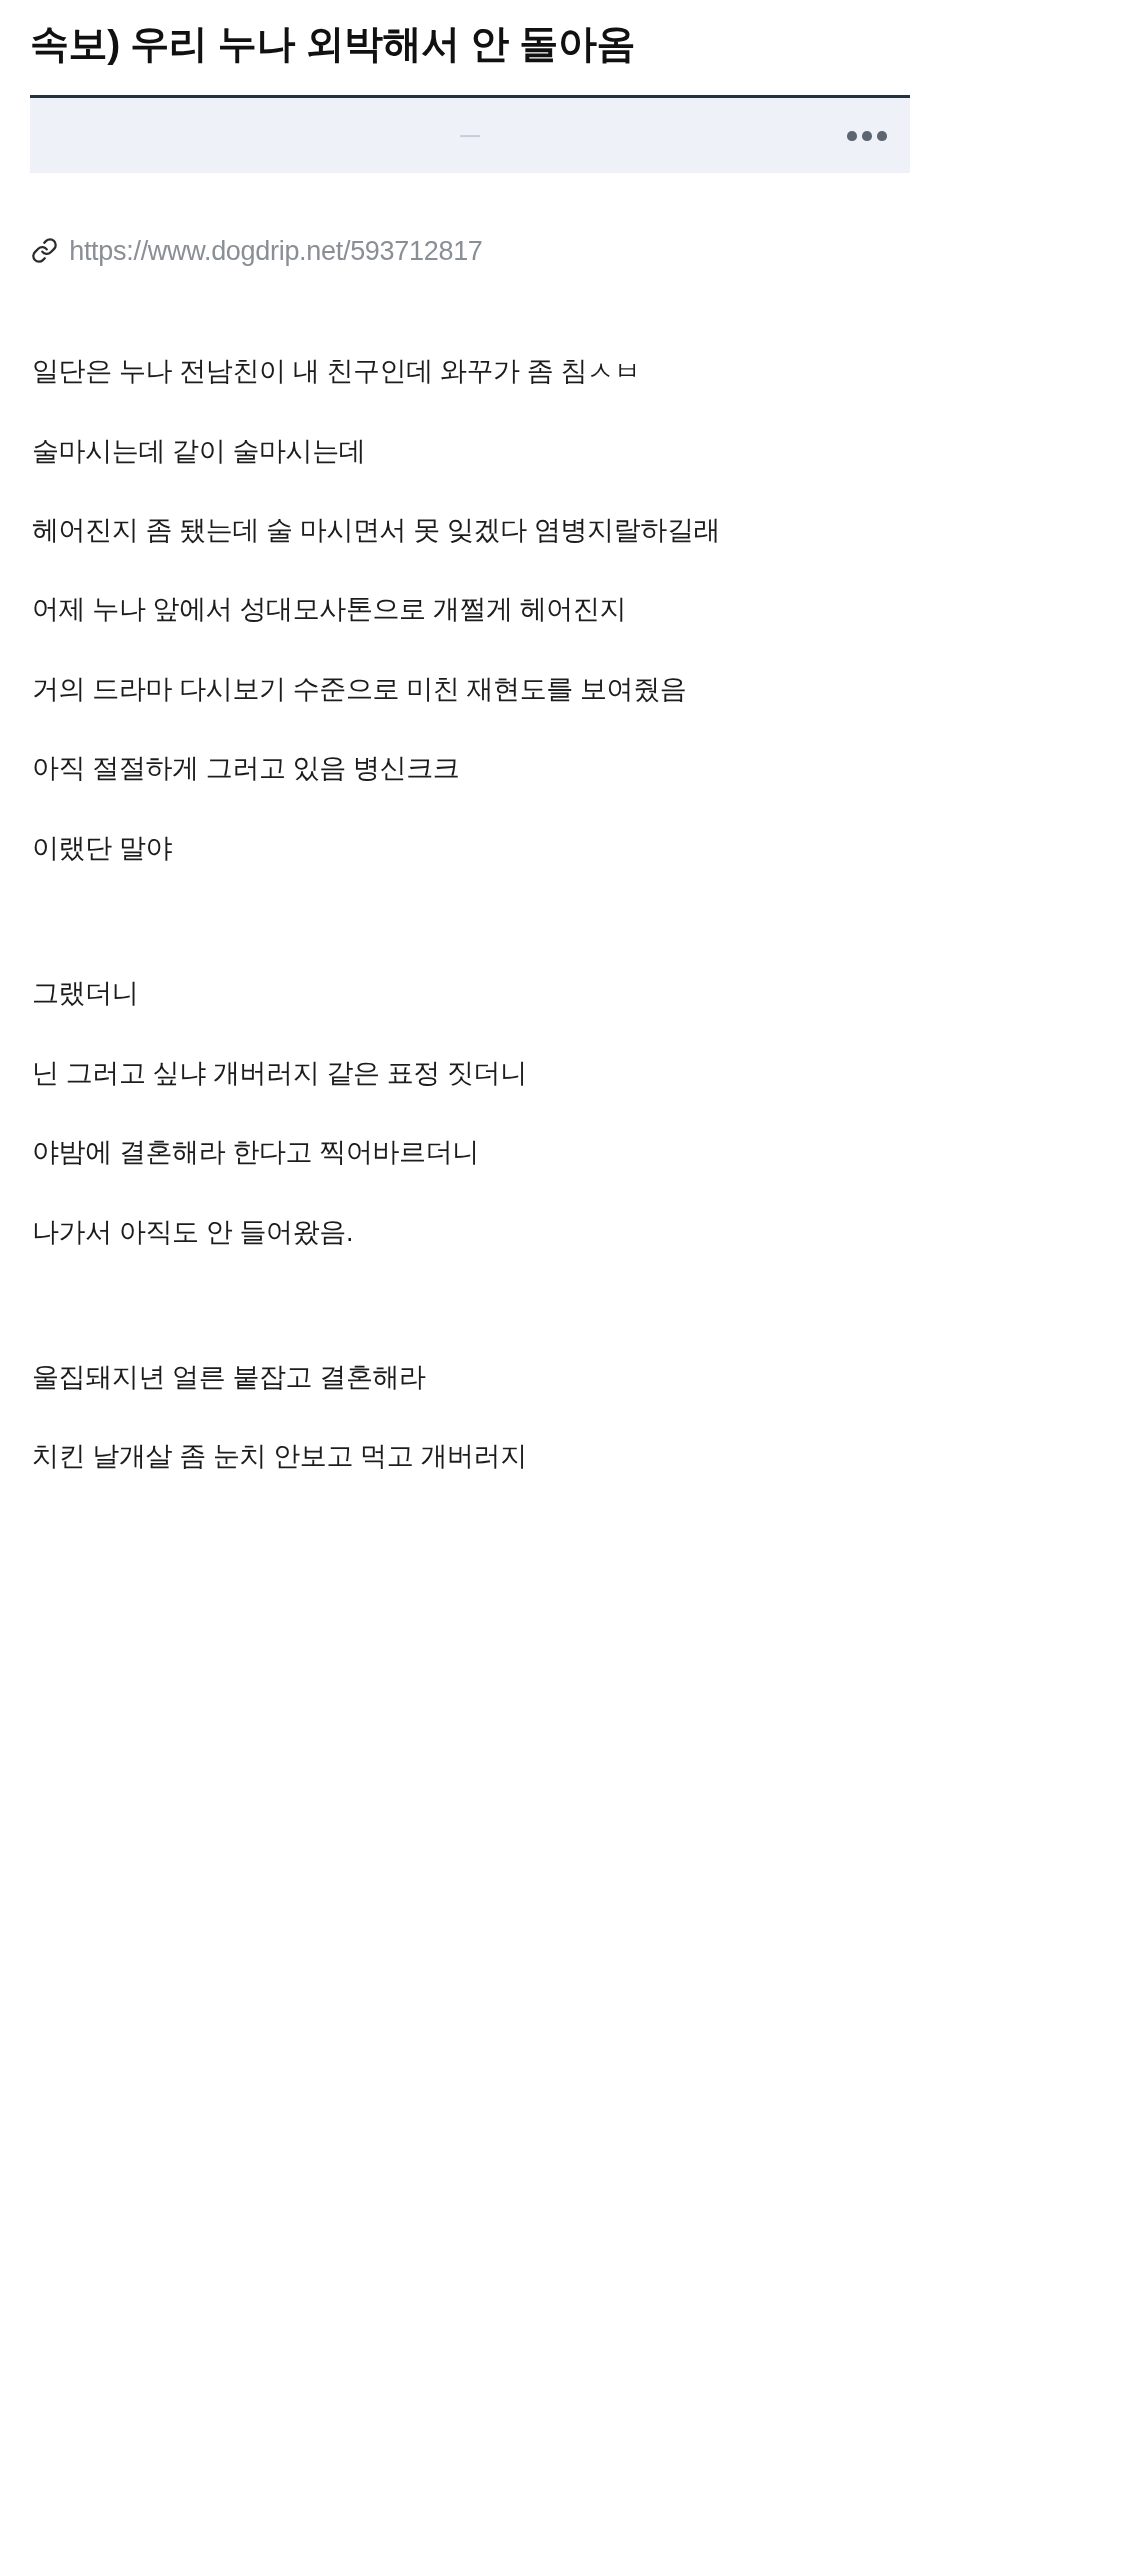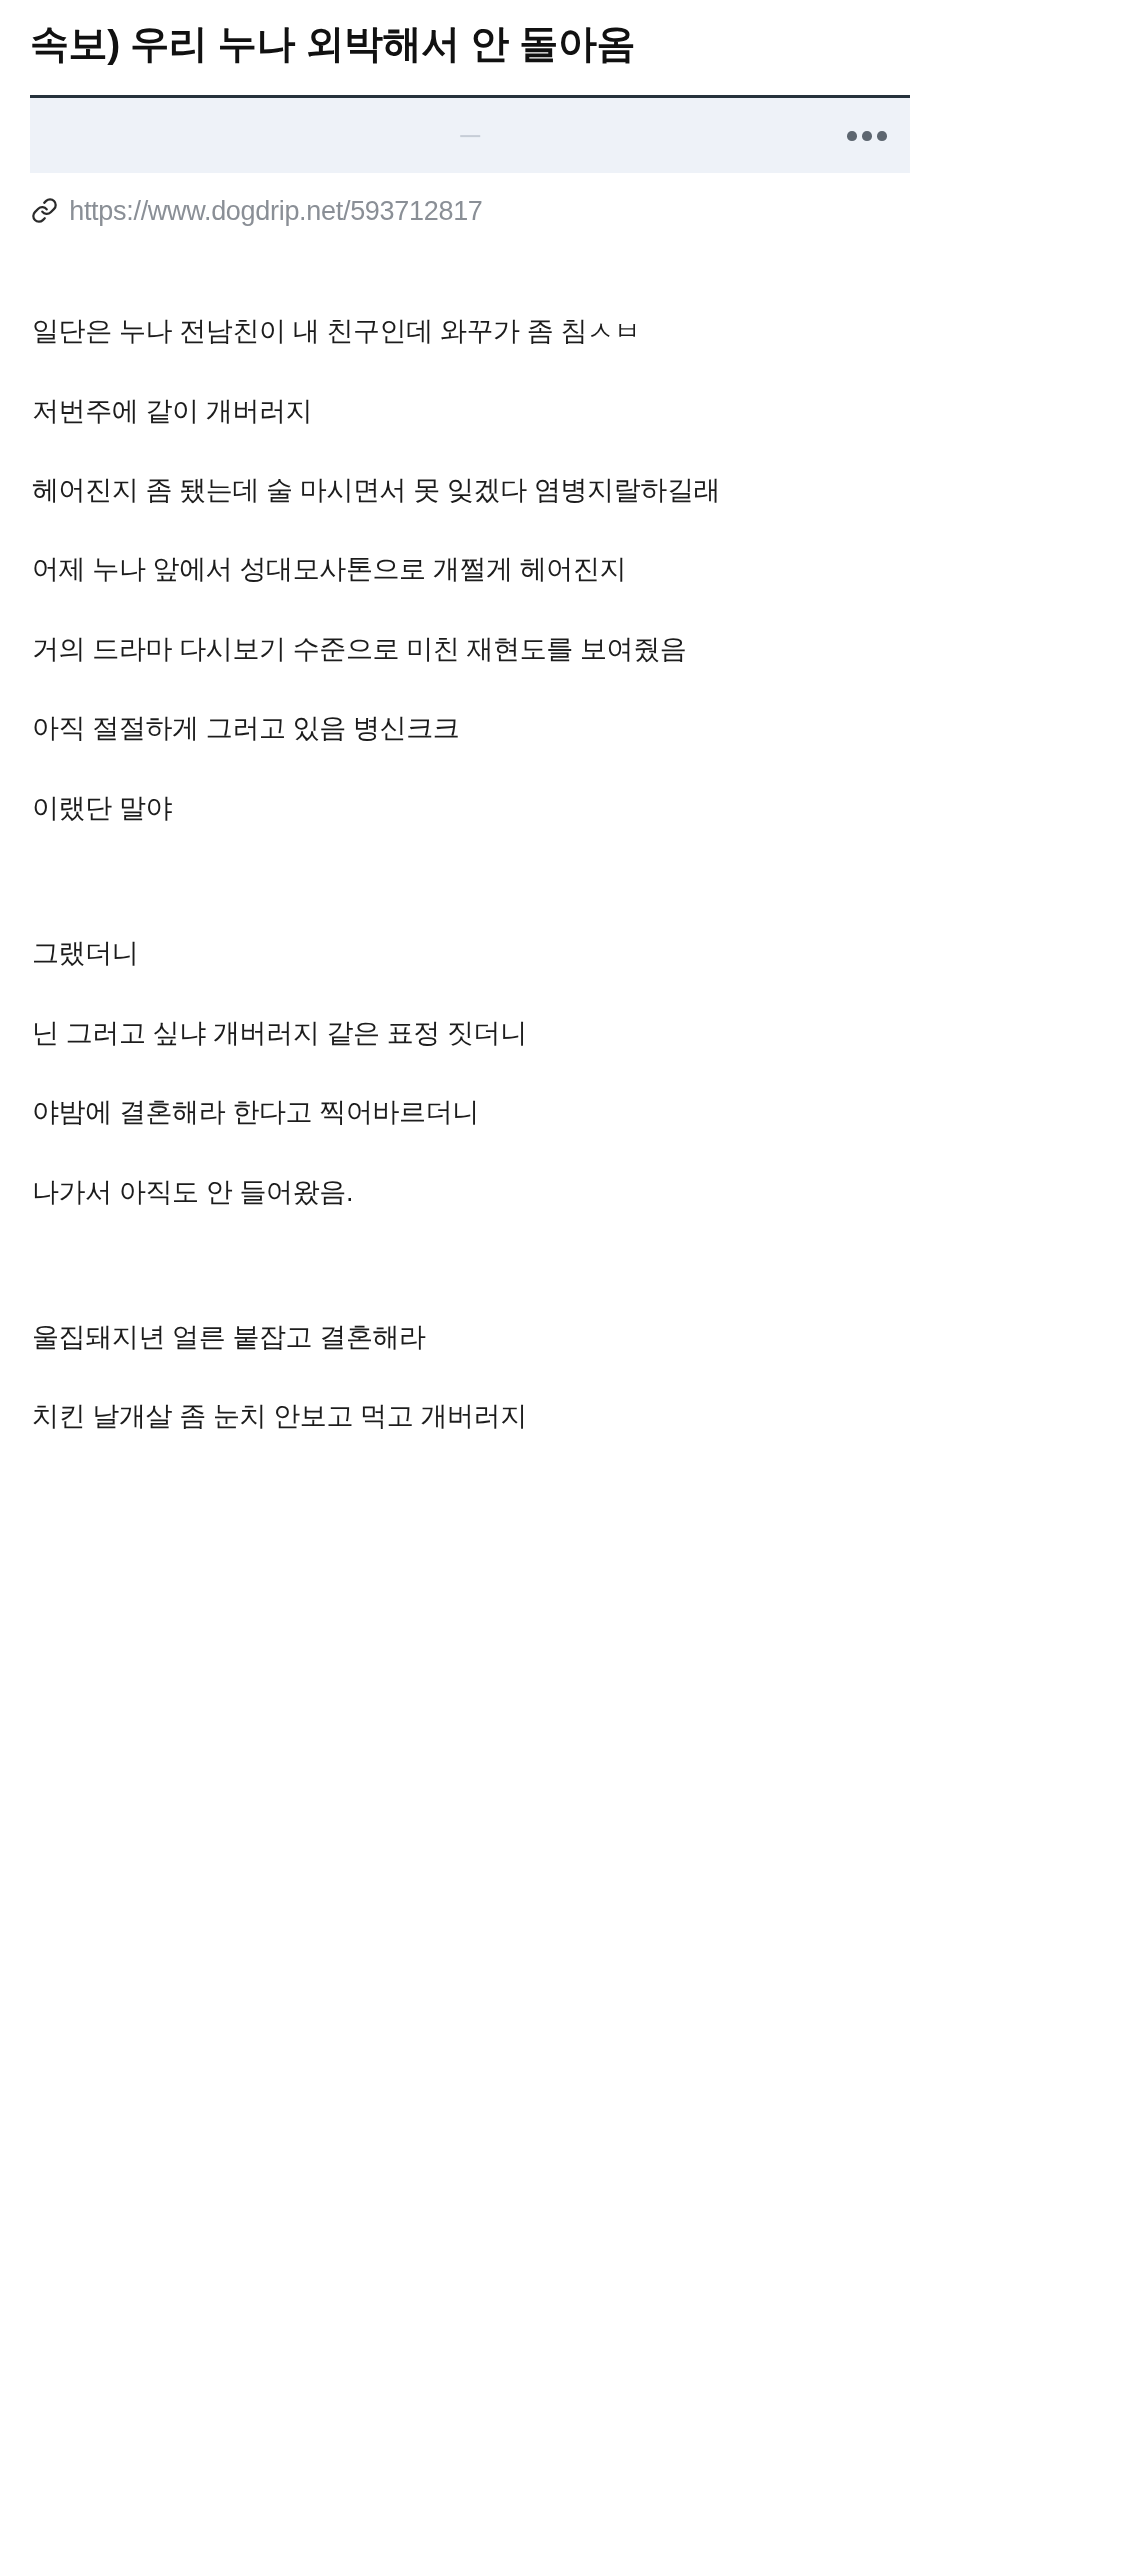--- a/index.html
+++ b/index.html
@@ -63,20 +63,21 @@
     height: 9.8px;
     border-radius: 50%;
     background: #5d6670;
   }
   
   .link-row {
     display: flex;
     align-items: center;
     gap: 10.7px;
     padding: 21.4px 30px 0 30px;
+    margin-top: 40px;
   }
   .link-icon {
     width: 28.5px;
     height: 28.5px;
     flex: 0 0 28.5px;
     display: flex;
     align-items: center;
     justify-content: center;
     color: #2b2b2b;
   }
@@ -131,21 +132,21 @@
       <svg width="27" height="27" viewBox="0 0 24 24" fill="none" stroke="currentColor" stroke-width="2" stroke-linecap="round" stroke-linejoin="round">
         <path d="M10 13a5 5 0 0 0 7.54.54l3-3a5 5 0 0 0-7.07-7.07l-1.72 1.71"></path>
         <path d="M14 11a5 5 0 0 0-7.54-.54l-3 3a5 5 0 0 0 7.07 7.07l1.71-1.71"></path>
       </svg>
     </span>
     <a class="link-url" href="#">https://www.dogdrip.net/593712817</a>
   </div>
 
   <div class="post-body">
     <p class="para">일단은 누나 전남친이 내 친구인데 와꾸가 좀 침ㅅㅂ</p>
-    <p class="para">저번주에 같이 개버러지</p>
+    <p class="para">술마시는데 같이 술마시는데</p>
     <p class="para">헤어진지 좀 됐는데 술 마시면서 못 잊겠다 염병지랄하길래</p>
     <p class="para">어제 누나 앞에서 성대모사톤으로 개쩔게 헤어진지</p>
     <p class="para">거의 드라마 다시보기 수준으로 미친 재현도를 보여줬음</p>
     <p class="para">아직 절절하게 그러고 있음 병신크크</p>
     <p class="para">이랬단 말야</p>
     <p class="para blank"></p>
     <p class="para">그랬더니</p>
     <p class="para">닌 그러고 싶냐 개버러지 같은 표정 짓더니</p>
     <p class="para">야밤에 결혼해라 한다고 찍어바르더니</p>
     <p class="para">나가서 아직도 안 들어왔음.</p>

